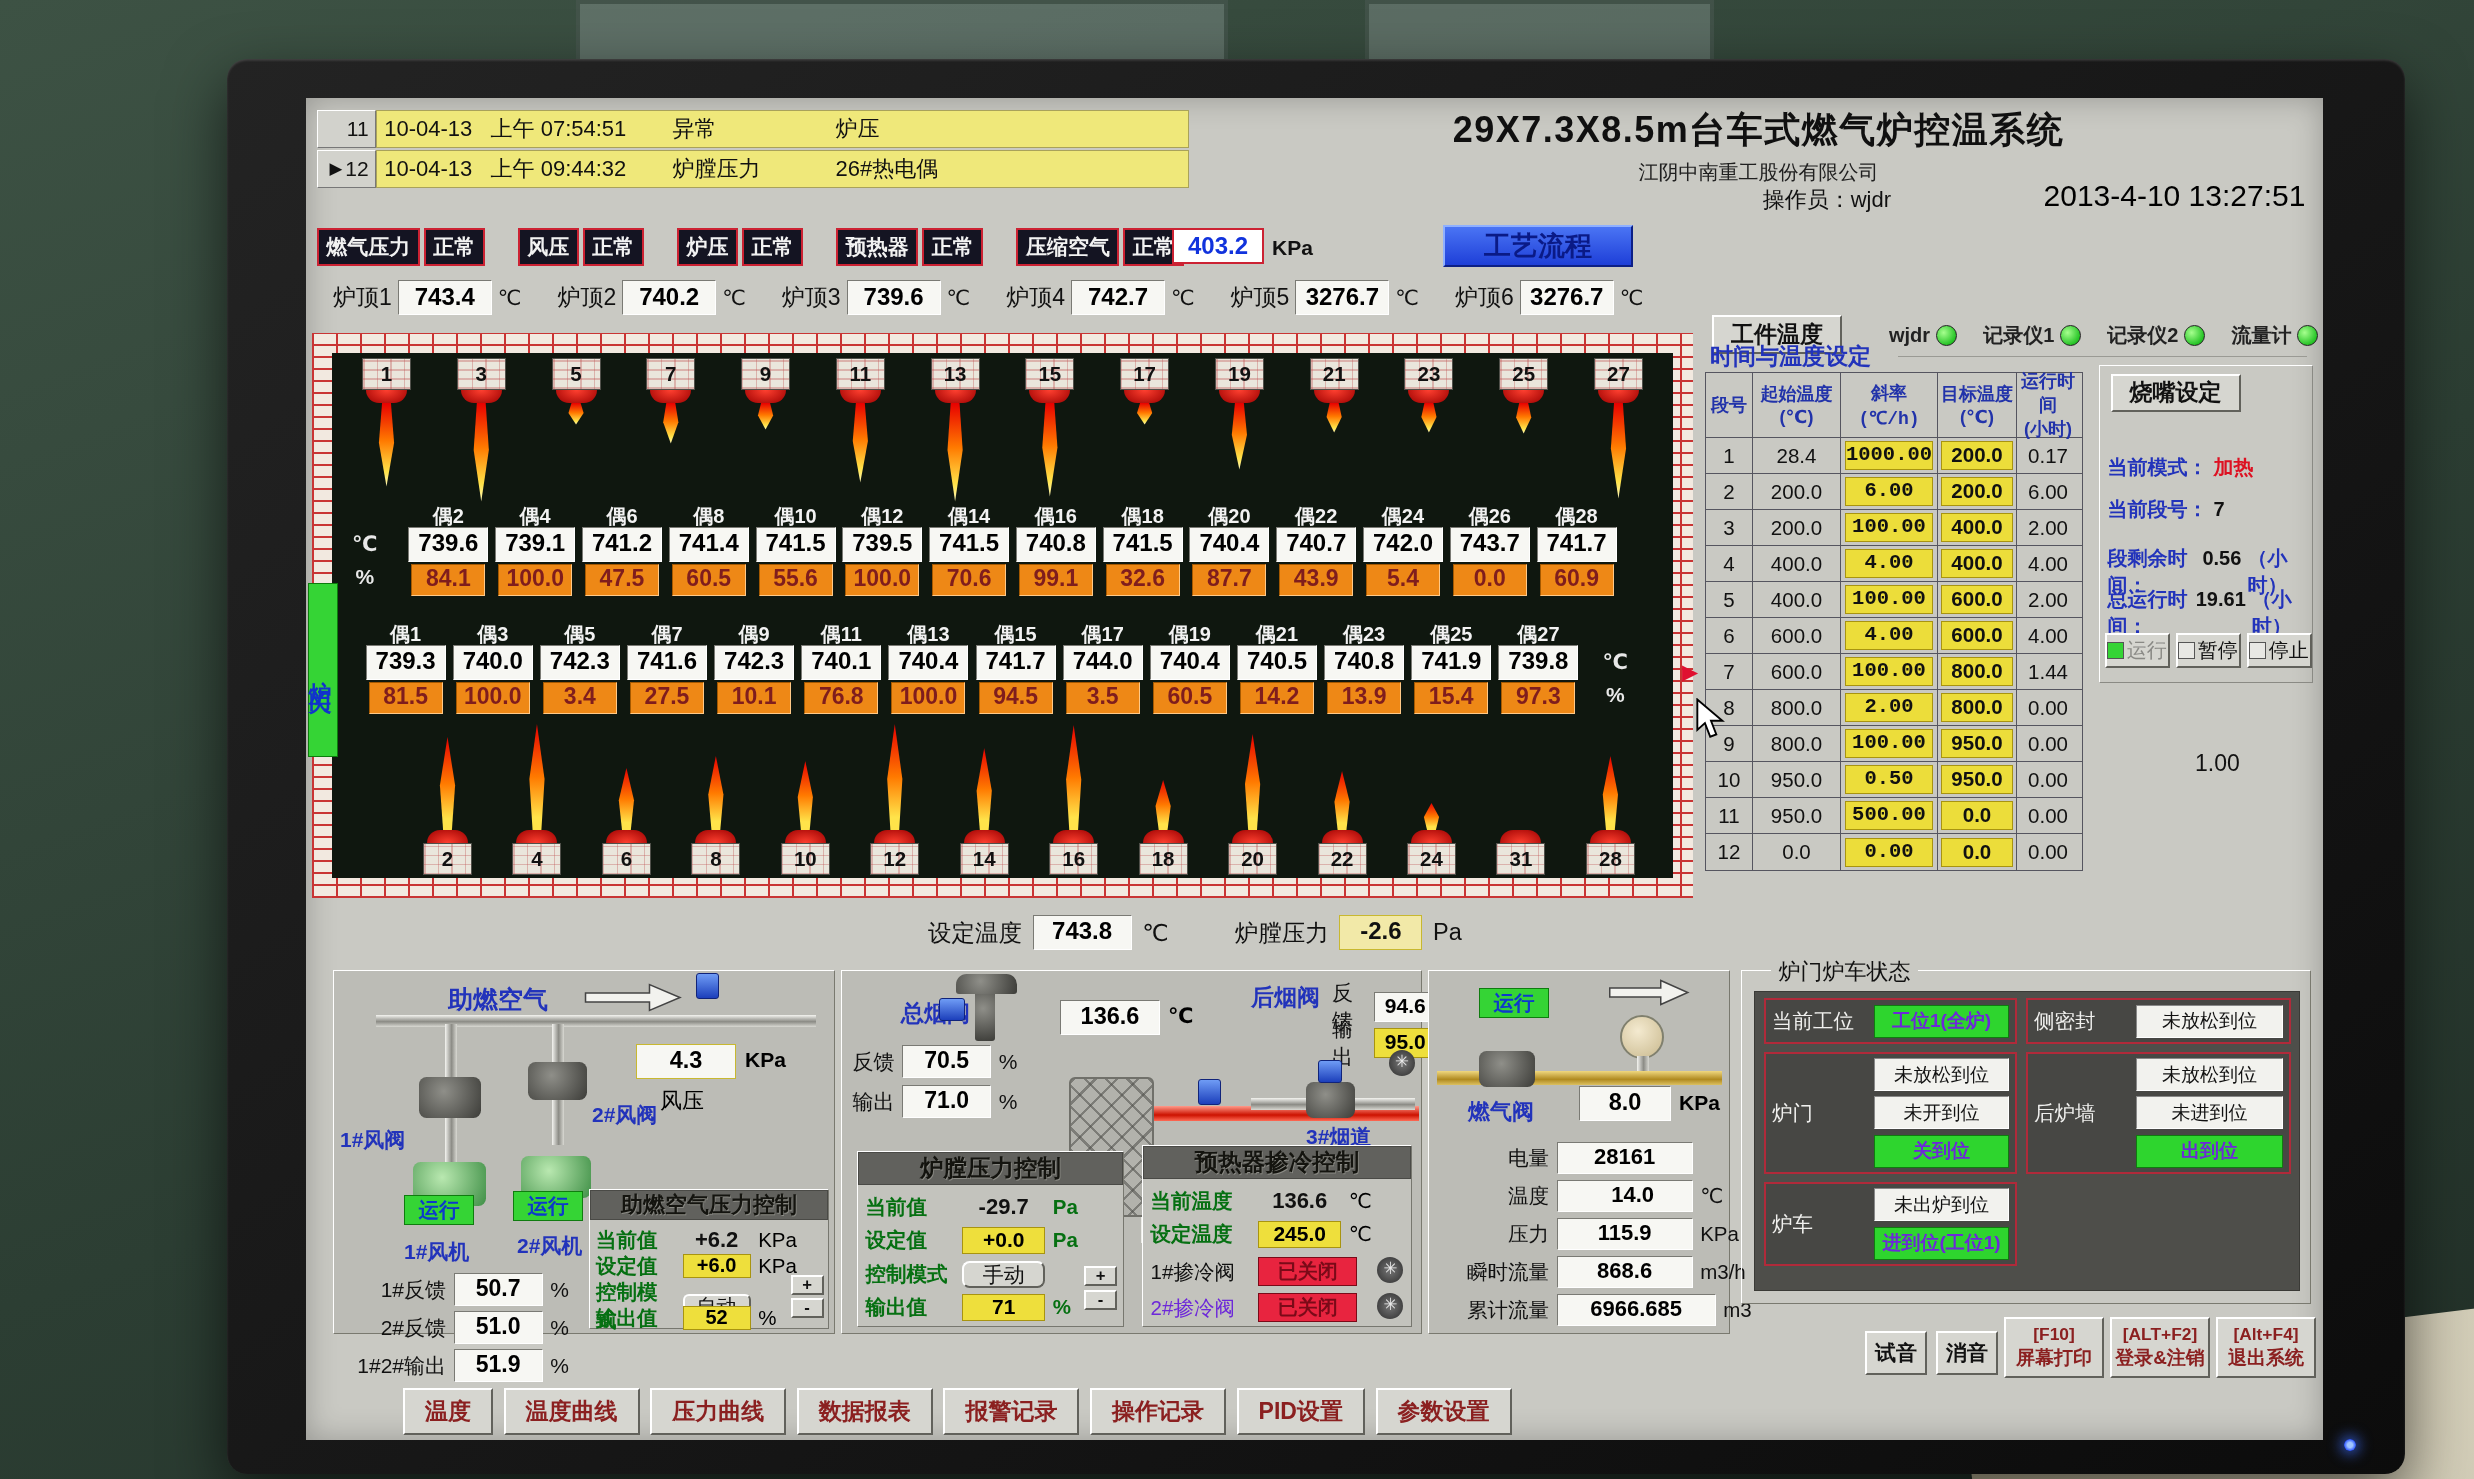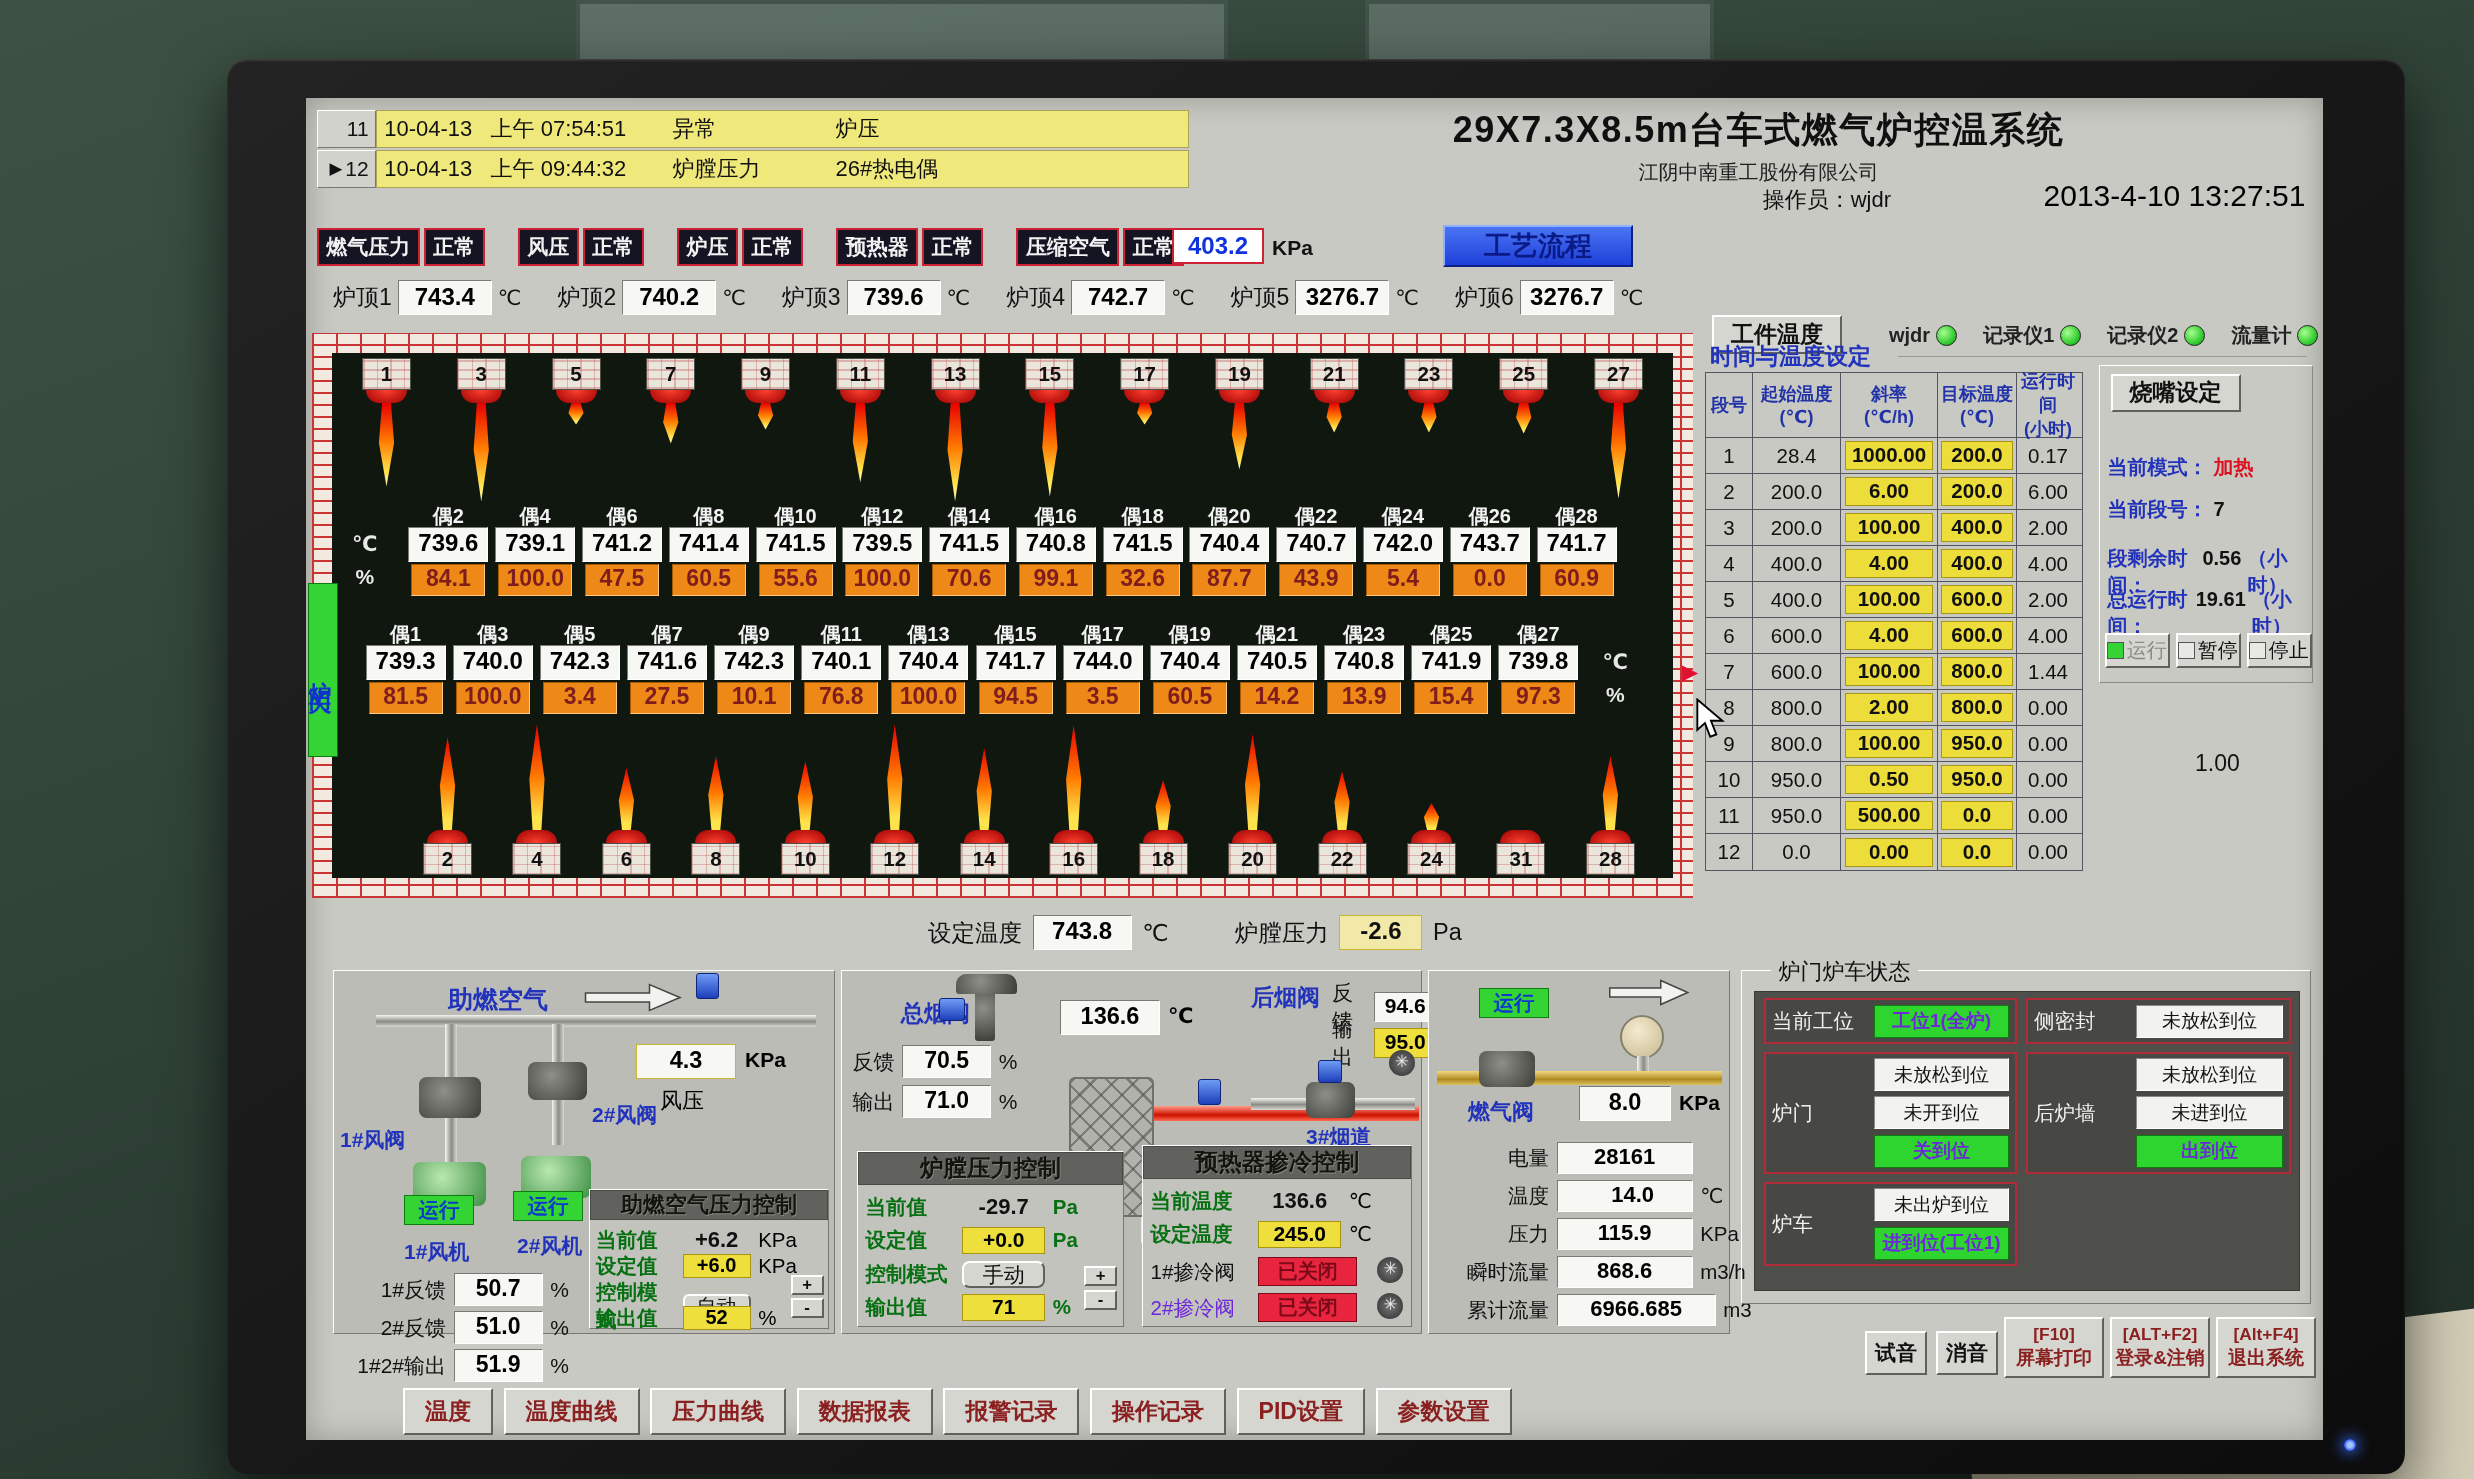--- a/index.html
+++ b/index.html
@@ -119,21 +119,21 @@
   
   #sch-title { position:absolute; left:1404px; top:243px; font-size:23px; }
   #sch-line { position:absolute; left:1592px; top:258px; width:409px; border-top:1.5px solid #9a9a94; }
   #sch-table { position:absolute; left:1399px; top:274px; width:378px; border:1.5px solid #55555f; background:#c9c9c3; }
   .sch-hrow { display:flex; border-bottom:1.5px solid #55555f; }
   .sch-h { color:#2233aa; font-weight:bold; font-size:18px; text-align:center; white-space:pre-line;
            display:flex; align-items:center; justify-content:center; border-right:1.5px solid #55555f; height:64px; }
   .sch-row { display:flex; border-bottom:1.5px solid #55555f; position:relative; height:36px; }
   .sch-row:last-child { border-bottom:none; }
   .sch-c { font-size:20.5px; color:#111; display:flex; align-items:center; justify-content:center; border-right:1.5px solid #55555f; }
-  .c0 { width:47px; } .c1 { width:88px; } .c2 { width:97px; } .c3 { width:79px; } .c4 { width:62px; border-right:none!important; }
+  .c0 { width:47px; } .c1 { width:88px; } .c2 { width:97px;font-family:Liberation Mono, monospace; } .c3 { width:79px; } .c4 { width:62px; border-right:none!important; }
   .sch-ybox { background:#ecdd3a; border:1.5px solid #a89410; width:92%; height:29px; line-height:26px; text-align:center; font-weight:bold; }
   .sch-marker { position:absolute; left:-24px; top:6px; color:#e01030; font-size:21px; }
 
   
   #burner-panel { position:absolute; left:1793px; top:267px; width:214px; height:318px;
                   border:1.5px solid; border-color:#ffffff #8a8a84 #8a8a84 #ffffff; }
   #burner-btn { position:absolute; left:10.6px; top:7.6px; width:130px; height:38px; font-size:23px; font-weight:bold; line-height:32px; }
   .bp-row { position:absolute; left:7.6px; width:199px; font-size:20px; display:flex; gap:6px; align-items:baseline; }
   .bp-lbl { color:#2233bb; font-weight:bold; }
   .bp-val { color:#111; font-weight:bold; }

